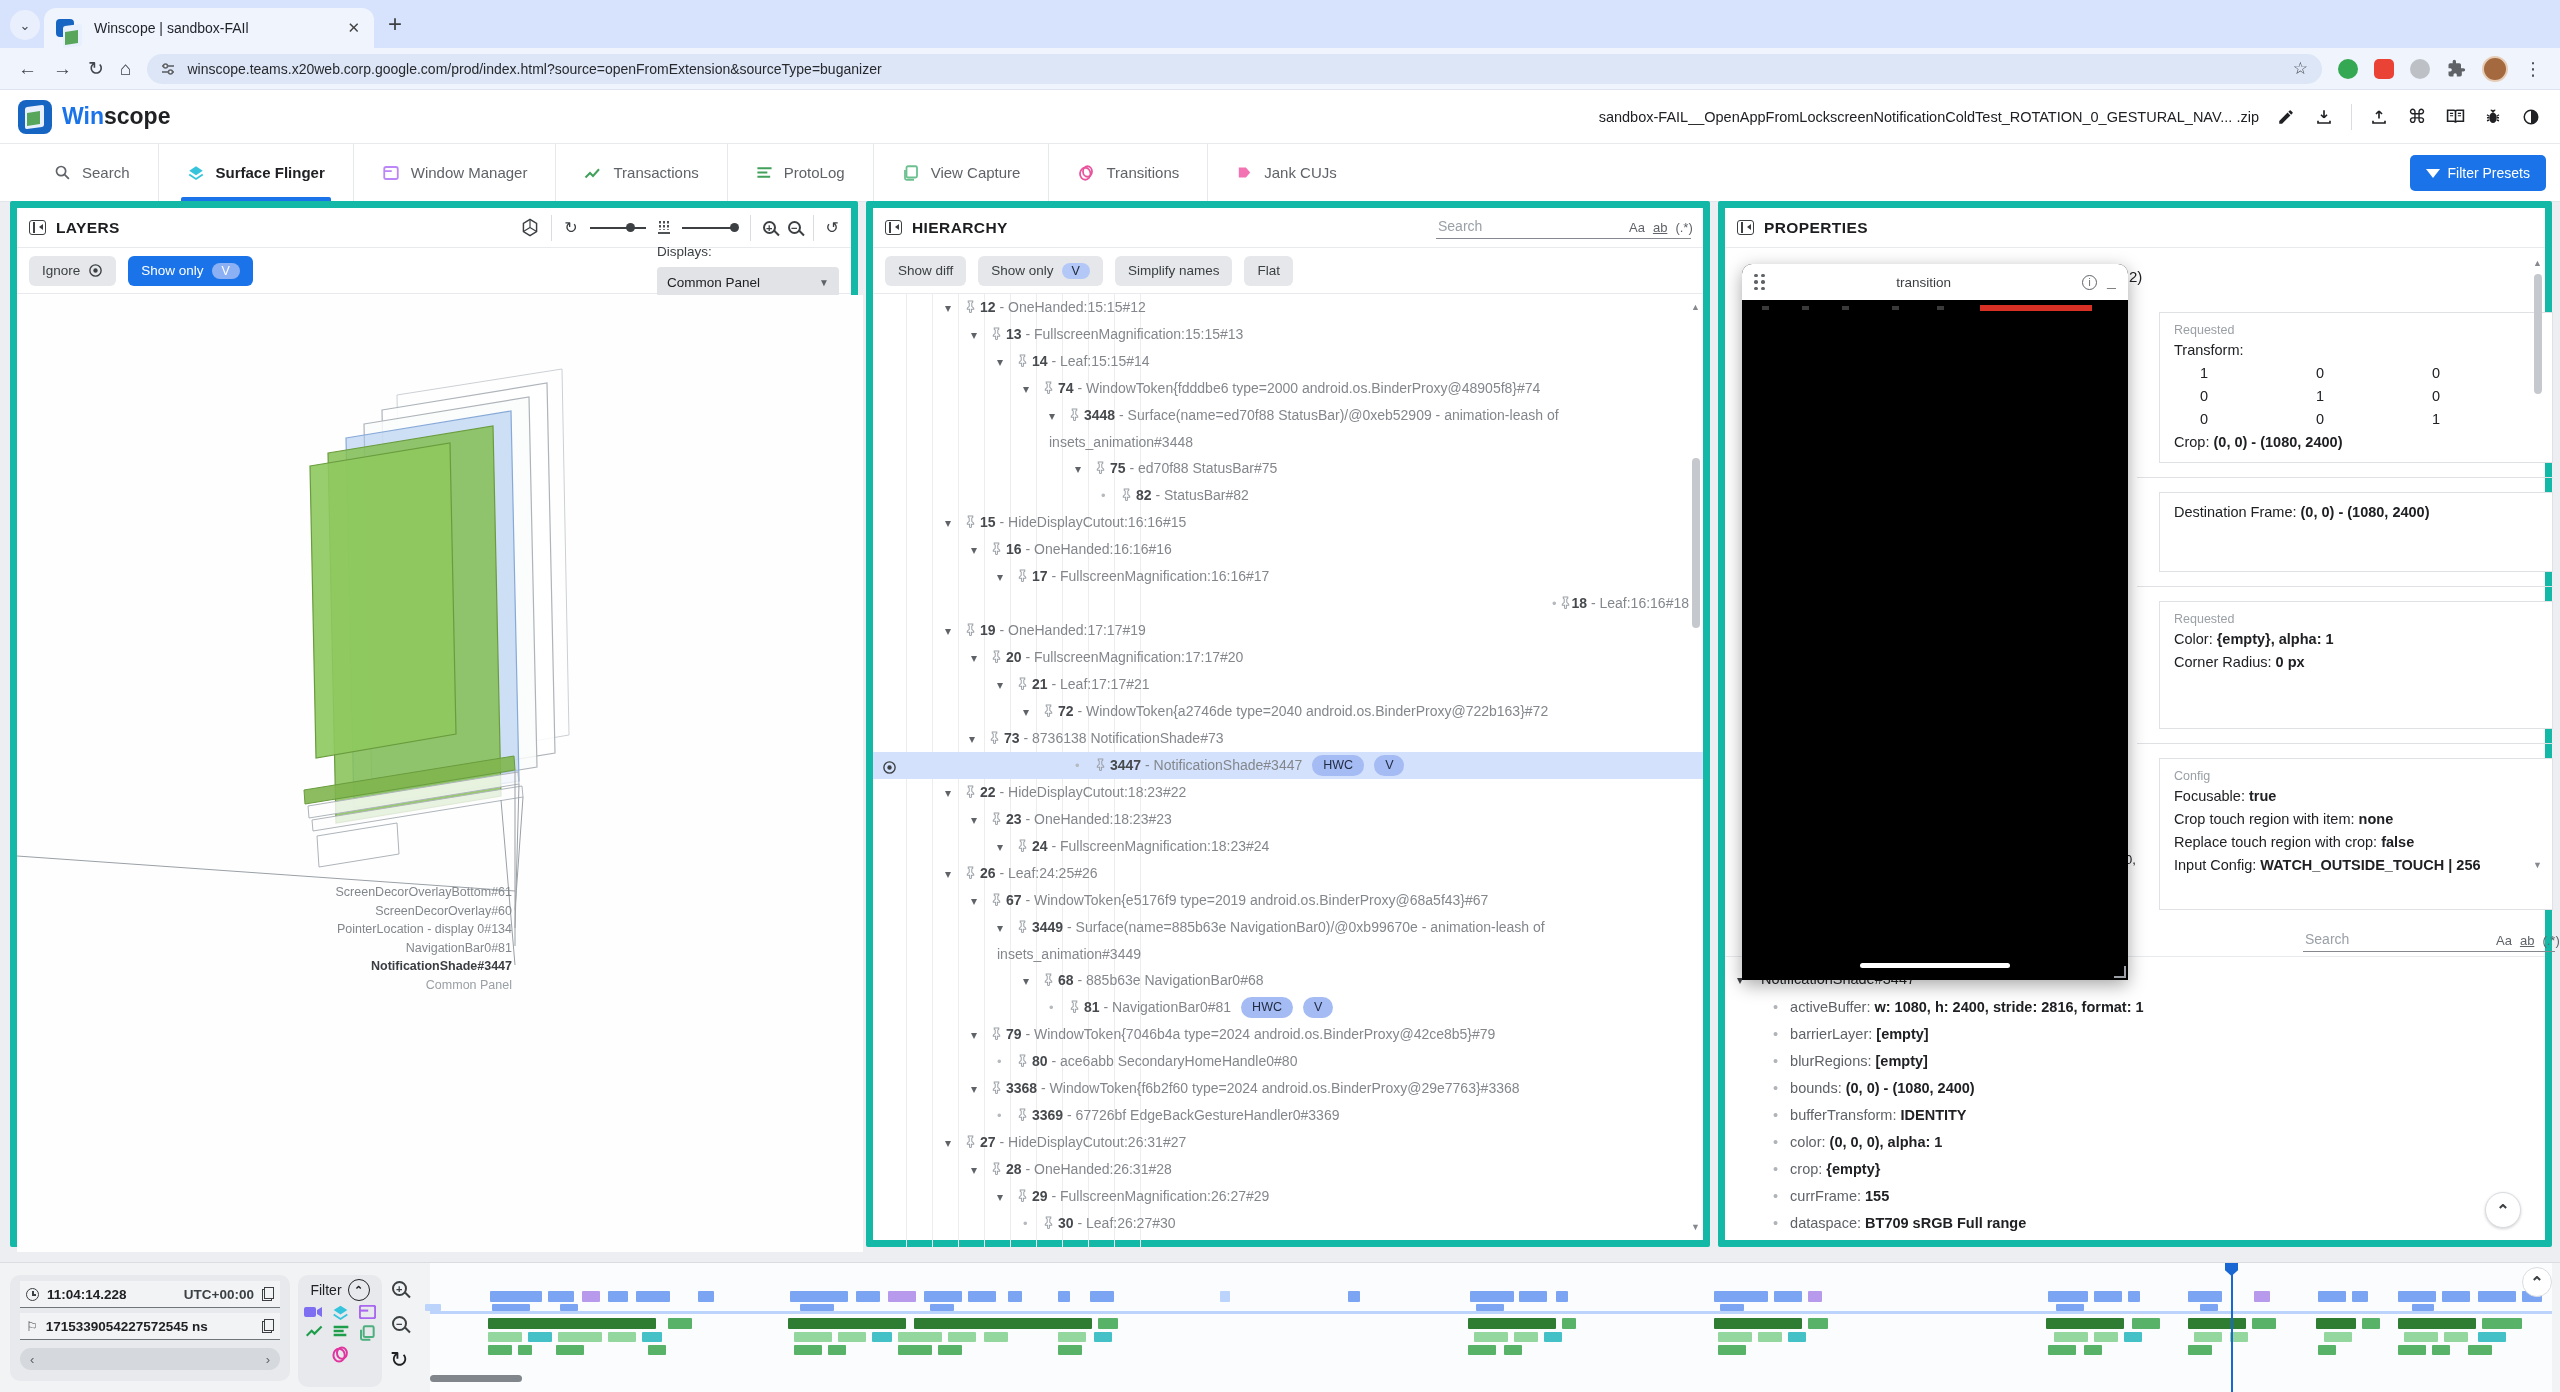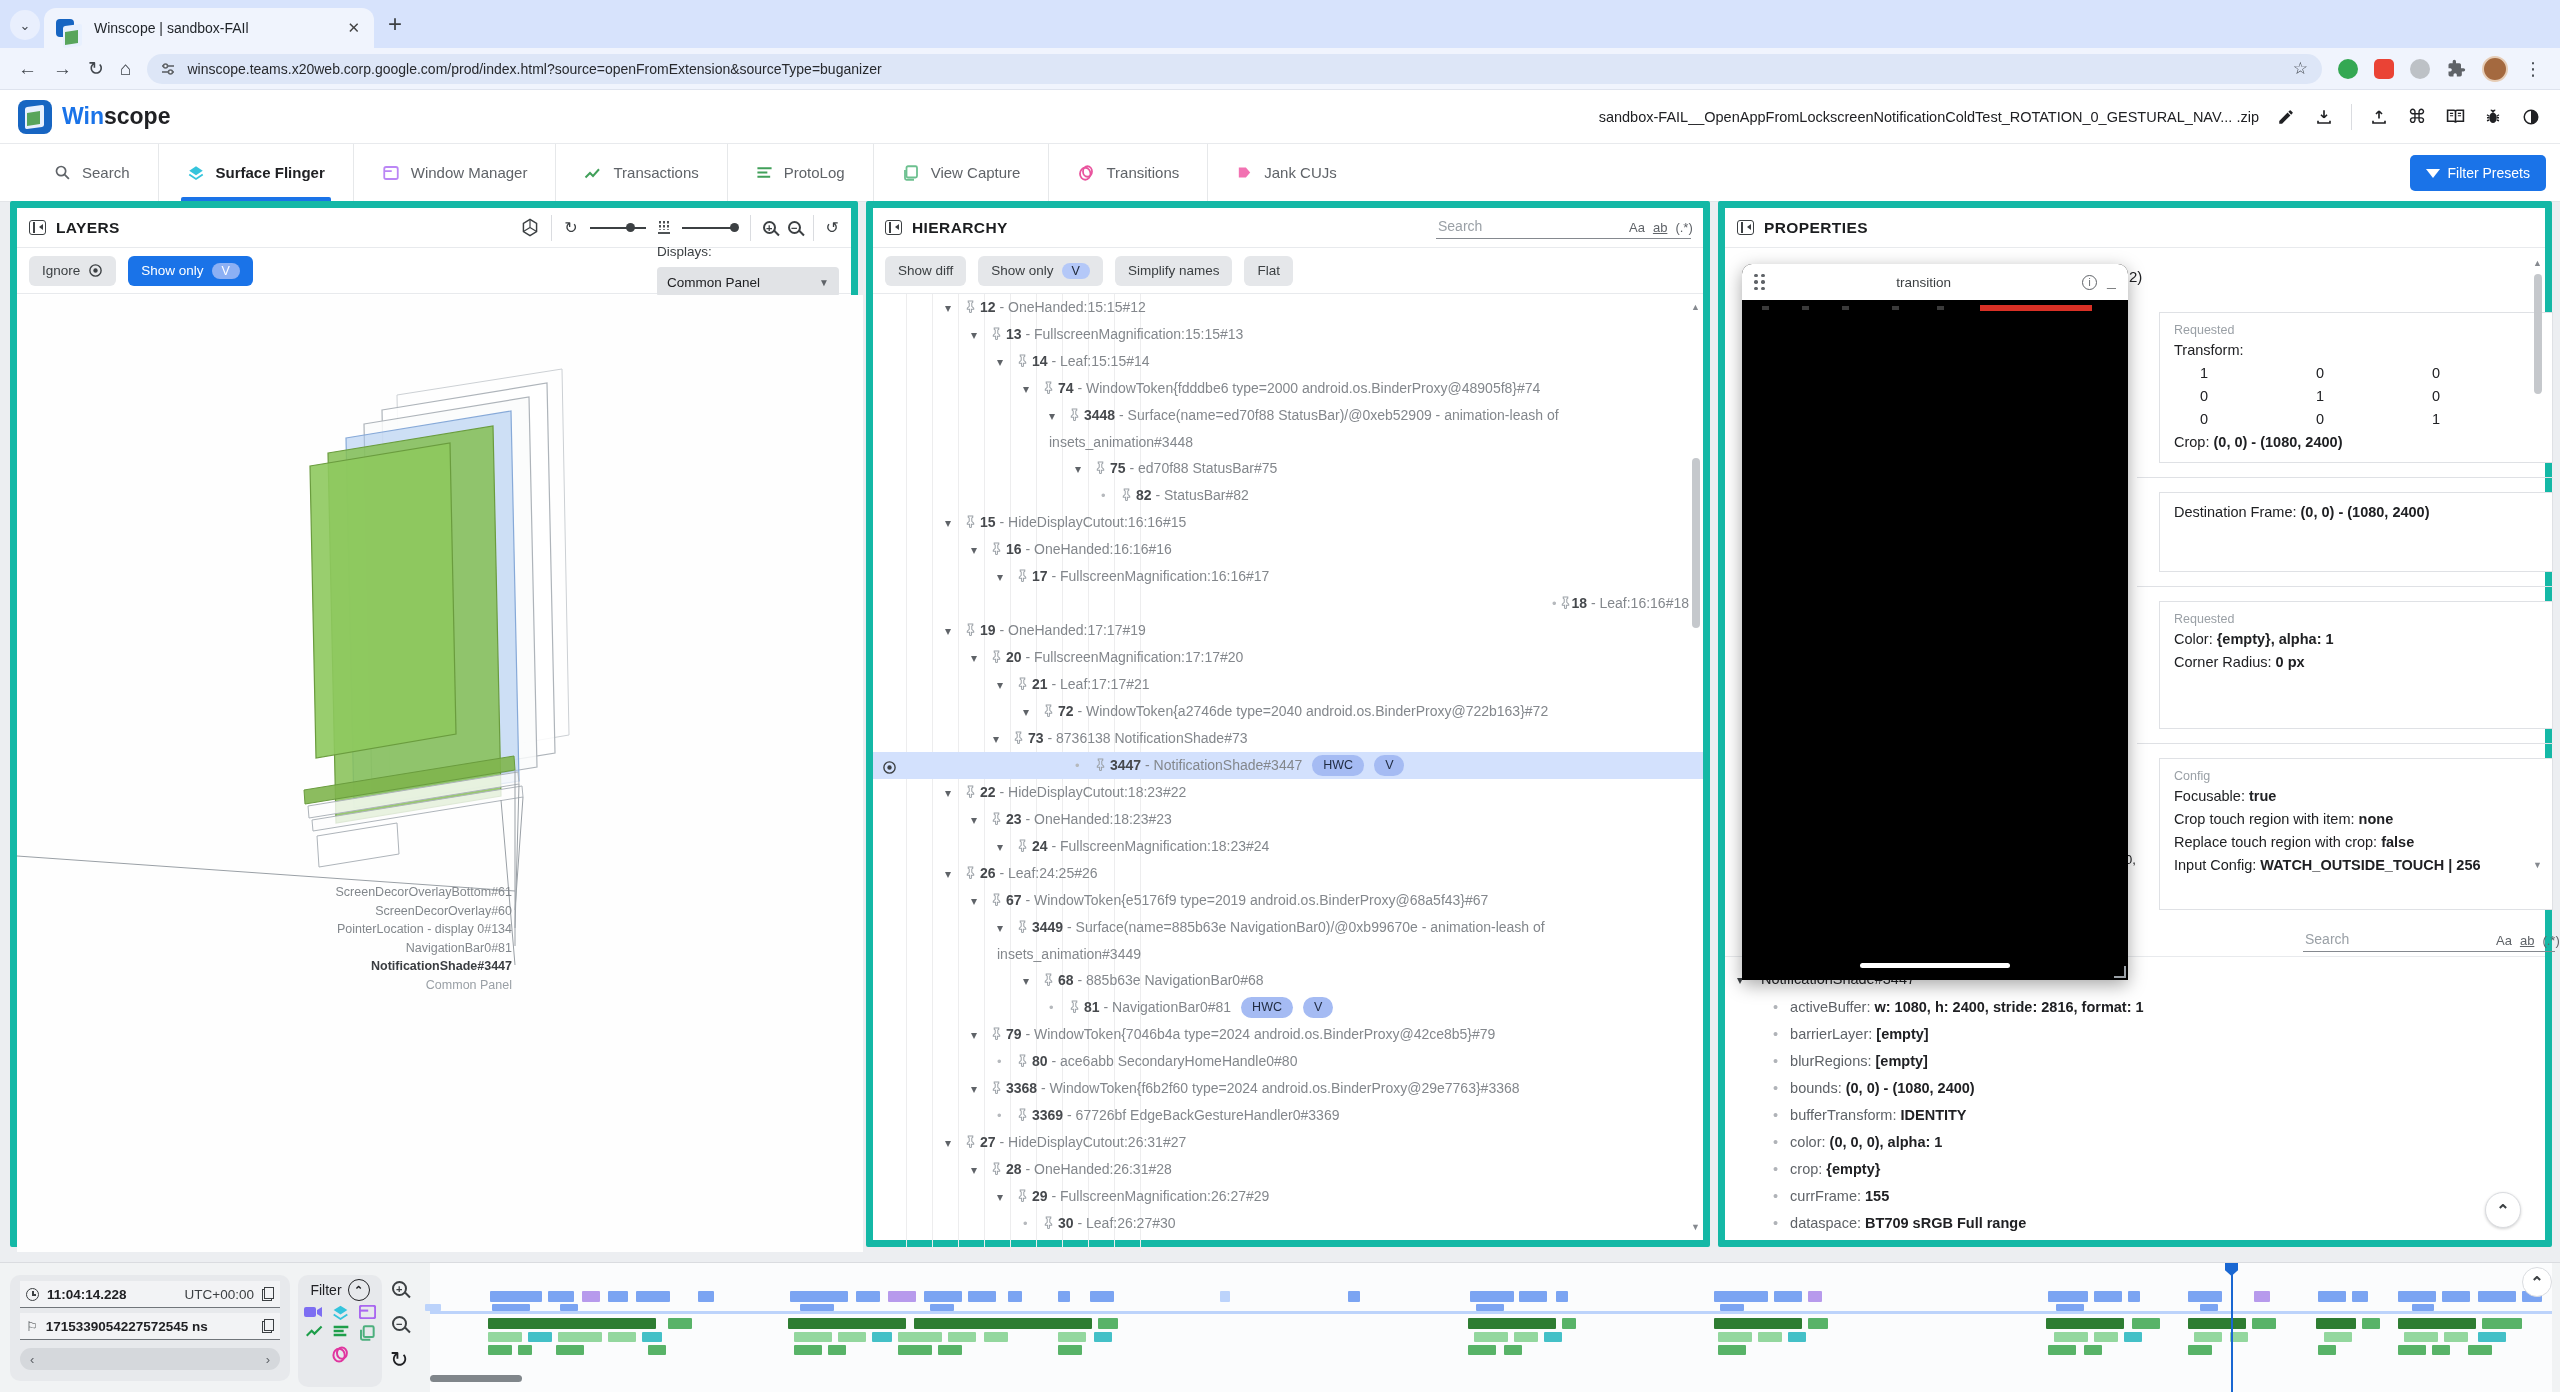--- a/index.html
+++ b/index.html
@@ -154,21 +154,21 @@
   .fab{position:absolute;right:24px;bottom:12px;width:36px;height:36px;border:1px solid #dadce0;border-radius:50%;
     background:#fff;display:flex;align-items:center;justify-content:center;font-weight:700;color:#3c4043;
     box-shadow:0 1px 3px rgba(0,0,0,.18);}
 
   
   .timeline{position:absolute;left:0;top:1262px;width:100%;height:130px;background:#f1f3f4;border-top:1px solid #dadce0;}
   .tl-left{position:absolute;left:10px;top:12px;width:280px;height:106px;background:#e7e9ec;border-radius:10px;padding:6px 10px;}
   .tl-input{height:27px;background:#f2f3f5;border-bottom:1px solid #70757a;display:flex;align-items:center;
     gap:8px;padding:0 6px;font-size:13.5px;margin-bottom:5px;}
   .tl-input b{font-size:13.5px;}
-  .tz{margin-left:auto;color:#3c4043;font-weight:400;}
+  .tz{margin-left:auto;color:#3c4043;font-weight:700;}
   .copyic{width:12px;height:14px;position:relative;}
   .copyic::before{content:"";position:absolute;left:0;bottom:0;width:8px;height:10px;border:1.6px solid #3c4043;}
   .copyic::after{content:"";position:absolute;right:0;top:0;width:8px;height:10px;border:1.6px solid #3c4043;background:#f2f3f5;}
   .clockic{width:13px;height:13px;border:1.6px solid #3c4043;border-radius:50%;position:relative;}
   .clockic::before{content:"";position:absolute;left:5px;top:2px;width:1.6px;height:4.5px;background:#3c4043;}
   .clockic::after{content:"";position:absolute;left:5px;top:5.5px;width:4px;height:1.6px;background:#3c4043;}
   .flagic{font-size:13px;color:#3c4043;}
   .tl-track{margin-top:8px;height:22px;background:#d5d8dc;border-radius:11px;display:flex;align-items:center;
     justify-content:space-between;padding:0 10px;color:#5f6368;font-size:13px;}
   .tl-filter{position:absolute;left:298px;top:12px;width:84px;height:112px;background:#e7e9ec;border-radius:10px;
@@ -482,21 +482,21 @@
             </svg></span><span class="nid">19</span><span class="nlabel"> - OneHanded:17:17#19</span></div>
         <div class="hrow" style="padding-left: 98px;"><span class="hexp">▾</span><span class="hpin"><svg width="11" height="13" viewBox="0 0 12 14">
               <path d="M3.5 1h5v1.4l-1.1.8v3.6l2.1 2v1.2H7v3l-1 1-1-1v-3H2.5V8.8l2.1-2V3.2l-1.1-.8z" fill="none" stroke="#9aa0a6" stroke-width="1.1"></path>
             </svg></span><span class="nid">20</span><span class="nlabel"> - FullscreenMagnification:17:17#20</span></div>
         <div class="hrow" style="padding-left: 124px;"><span class="hexp">▾</span><span class="hpin"><svg width="11" height="13" viewBox="0 0 12 14">
               <path d="M3.5 1h5v1.4l-1.1.8v3.6l2.1 2v1.2H7v3l-1 1-1-1v-3H2.5V8.8l2.1-2V3.2l-1.1-.8z" fill="none" stroke="#9aa0a6" stroke-width="1.1"></path>
             </svg></span><span class="nid">21</span><span class="nlabel"> - Leaf:17:17#21</span></div>
         <div class="hrow" style="padding-left: 150px;"><span class="hexp">▾</span><span class="hpin"><svg width="11" height="13" viewBox="0 0 12 14">
               <path d="M3.5 1h5v1.4l-1.1.8v3.6l2.1 2v1.2H7v3l-1 1-1-1v-3H2.5V8.8l2.1-2V3.2l-1.1-.8z" fill="none" stroke="#9aa0a6" stroke-width="1.1"></path>
             </svg></span><span class="nid">72</span><span class="nlabel"> - WindowToken{a2746de type=2040 android.os.BinderProxy@722b163}#72</span></div>
-        <div class="hrow" style="padding-left: 120px;"><span class="hexp">▾</span><span class="hpin"><svg width="11" height="13" viewBox="0 0 12 14">
+        <div class="hrow" style="padding-left: 96px;"><span class="hexp">▾</span><span class="hpin"><svg width="11" height="13" viewBox="0 0 12 14">
               <path d="M3.5 1h5v1.4l-1.1.8v3.6l2.1 2v1.2H7v3l-1 1-1-1v-3H2.5V8.8l2.1-2V3.2l-1.1-.8z" fill="none" stroke="#9aa0a6" stroke-width="1.1"></path>
             </svg></span><span class="nid">73</span><span class="nlabel"> - 8736138 NotificationShade#73</span></div>
         <div class="hrow sel" style="padding-left: 202px;"><span class="heye"><svg width="15" height="15" viewBox="0 0 24 24">
               <circle cx="12" cy="12" r="9" fill="none" stroke="#3c4043" stroke-width="2.2"></circle>
               <circle cx="12" cy="12" r="3.5" fill="#3c4043"></circle>
             </svg></span><span class="hexp leaf">•</span><span class="hpin"><svg width="11" height="13" viewBox="0 0 12 14">
               <path d="M3.5 1h5v1.4l-1.1.8v3.6l2.1 2v1.2H7v3l-1 1-1-1v-3H2.5V8.8l2.1-2V3.2l-1.1-.8z" fill="none" stroke="#9aa0a6" stroke-width="1.1"></path>
             </svg></span><span class="nid">3447</span><span class="nlabel"> - NotificationShade#3447</span><span class="hbadge">HWC</span><span class="hbadge">V</span></div>
         <div class="hrow" style="padding-left: 72px;"><span class="hexp">▾</span><span class="hpin"><svg width="11" height="13" viewBox="0 0 12 14">
               <path d="M3.5 1h5v1.4l-1.1.8v3.6l2.1 2v1.2H7v3l-1 1-1-1v-3H2.5V8.8l2.1-2V3.2l-1.1-.8z" fill="none" stroke="#9aa0a6" stroke-width="1.1"></path>

